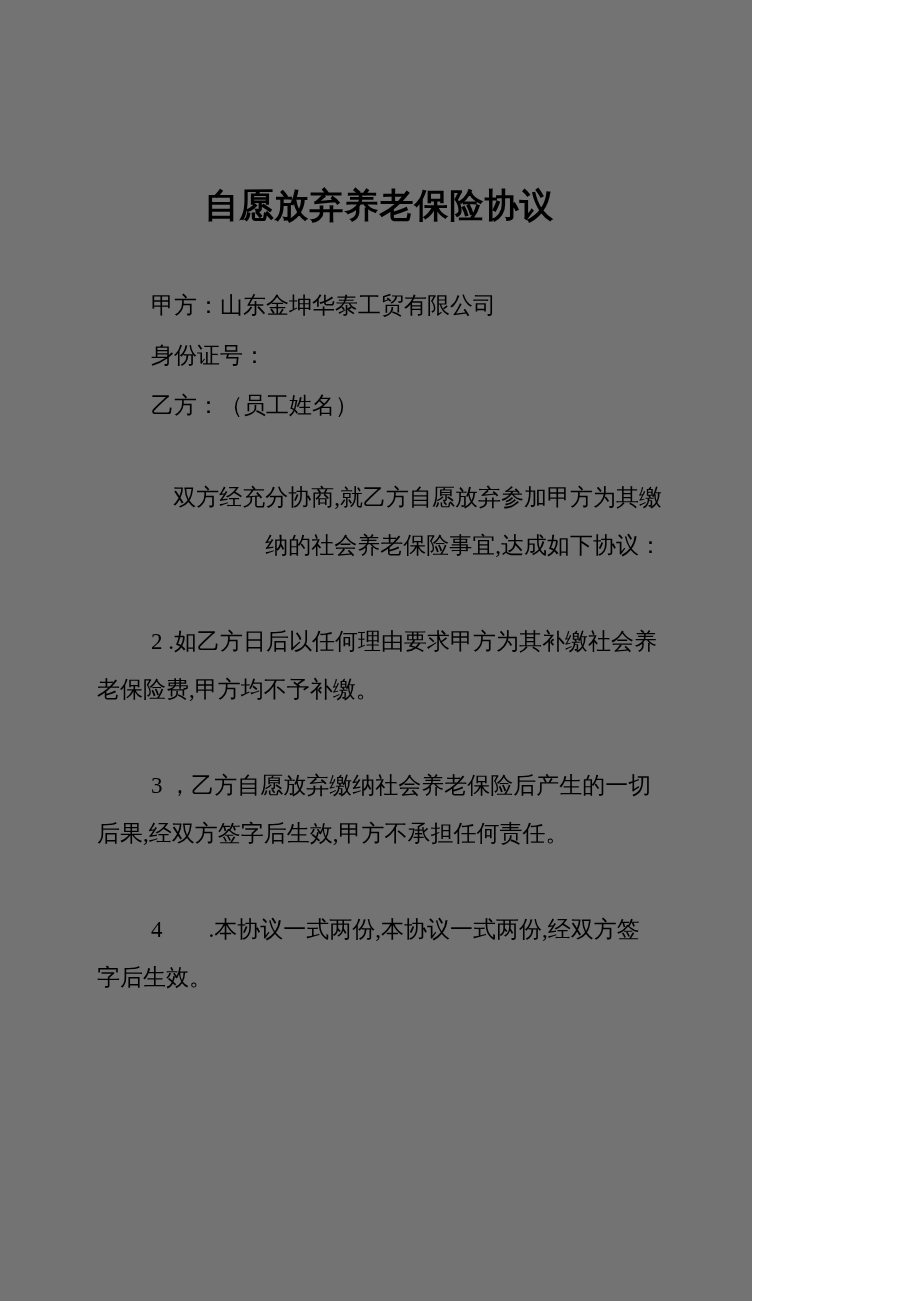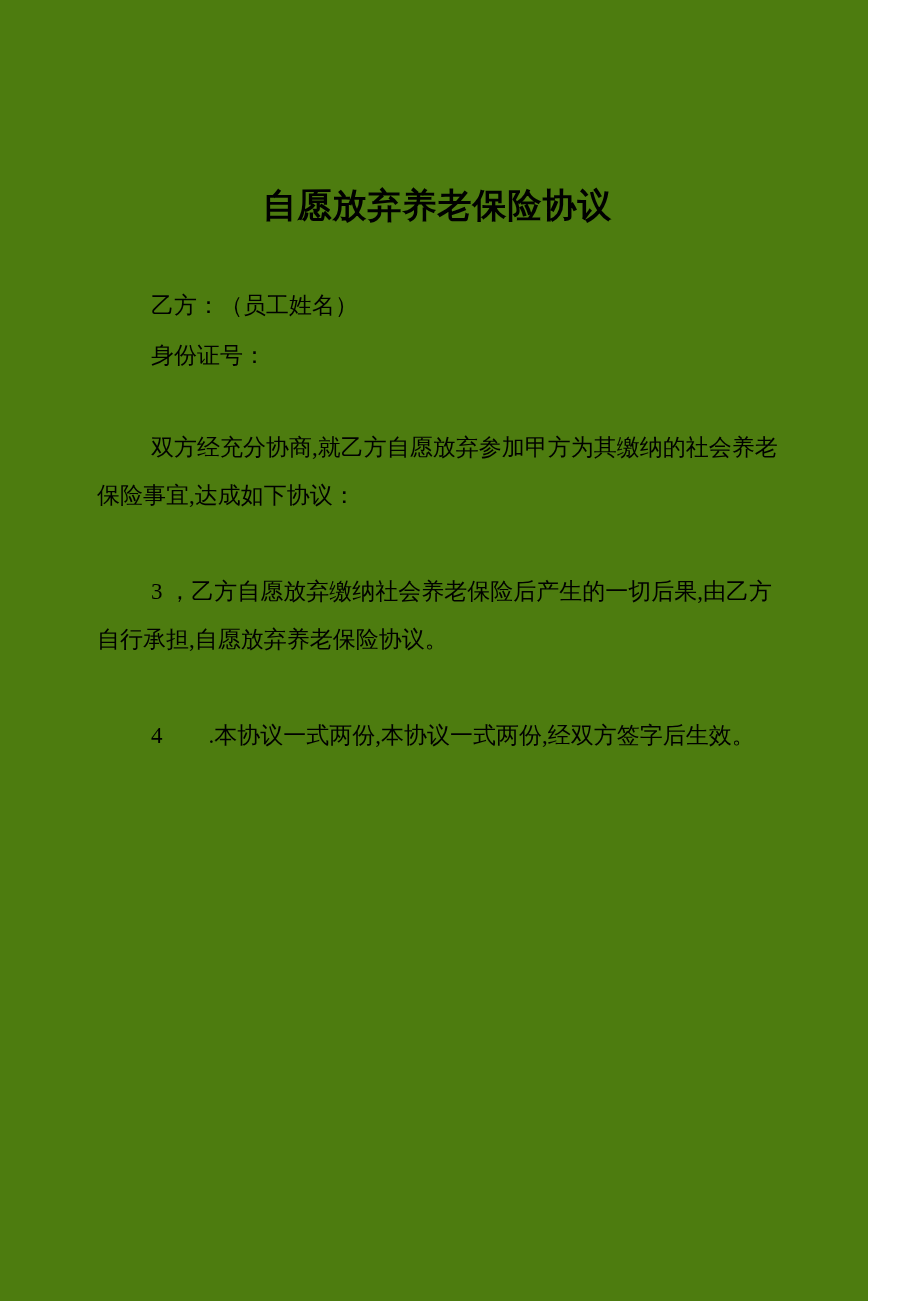--- a/index.html
+++ b/index.html
@@ -9,24 +9,24 @@
     background: #ffffff;
   }
   body {
     width: 920px;
     height: 1301px;
     color: #000000;
     font-family: "Liberation Serif", "DejaVu Serif", serif;
     overflow: hidden;
   }
   .doc-page {
-    width: 868px;
+    width: 752px;
     height: 1301px;
     padding: 183px 90px 0 97px;
-    background: #4d7c0f;
+    background: #737373;
   }
   .doc-title {
     margin: 0;
     font-family: "Liberation Sans", "DejaVu Sans", sans-serif;
     font-weight: 700;
     font-size: 34px;
     line-height: 44px;
     text-align: center;
     letter-spacing: 1px;
   }
@@ -41,43 +41,46 @@
   }
   .para {
     margin: 0;
     font-size: 23px;
     line-height: 48px;
     text-indent: 54px;
     white-space: pre-wrap;
   }
   .preamble {
     margin-top: 43px;
+    text-align: right;
   }
   .clause {
     margin-top: 48px;
   }
   .hl-number {
     background: #ffff00;
     
     padding: 16px 2px 4px 1px;
   }
 </style>
 </head>
 <body>
 
 <div class="doc-page">
 
   <h1 class="doc-title">自愿放弃养老保险协议</h1>
 
   <div class="parties">
+    <div class="party-line"><span>甲方：</span><span>山东金坤华泰工贸有限公司</span></div>
+    <div class="party-line"><span>身份证号：</span><span></span></div>
     <div class="party-line"><span>乙方：</span><span>（员工姓名）</span></div>
-    <div class="party-line"><span>身份证号：</span><span></span></div>
   </div>
 
   <p class="para preamble">双方经充分协商,就乙方自愿放弃参加甲方为其缴纳的社会养老保险事宜,达成如下协议：</p>
 
 
+  <p class="para clause"><span>2 .</span><span>如乙方日后以任何理由要求甲方为其补缴社会养老保险费,甲方均不予补缴。</span></p>
 
-  <p class="para clause"><span>3 ，</span><span>乙方自愿放弃缴纳社会养老保险后产生的一切后果,由乙方自行承担,自愿放弃养老保险协议。</span></p>
+  <p class="para clause"><span>3 ，</span><span>乙方自愿放弃缴纳社会养老保险后产生的一切后果,经双方签字后生效,甲方不承担任何责任。</span></p>
 
   <p class="para clause"><span>4　　.</span><span>本协议一式两份,本协议一式两份,经双方签字后生效。</span></p>
 
 </div>
 
 </body></html>

